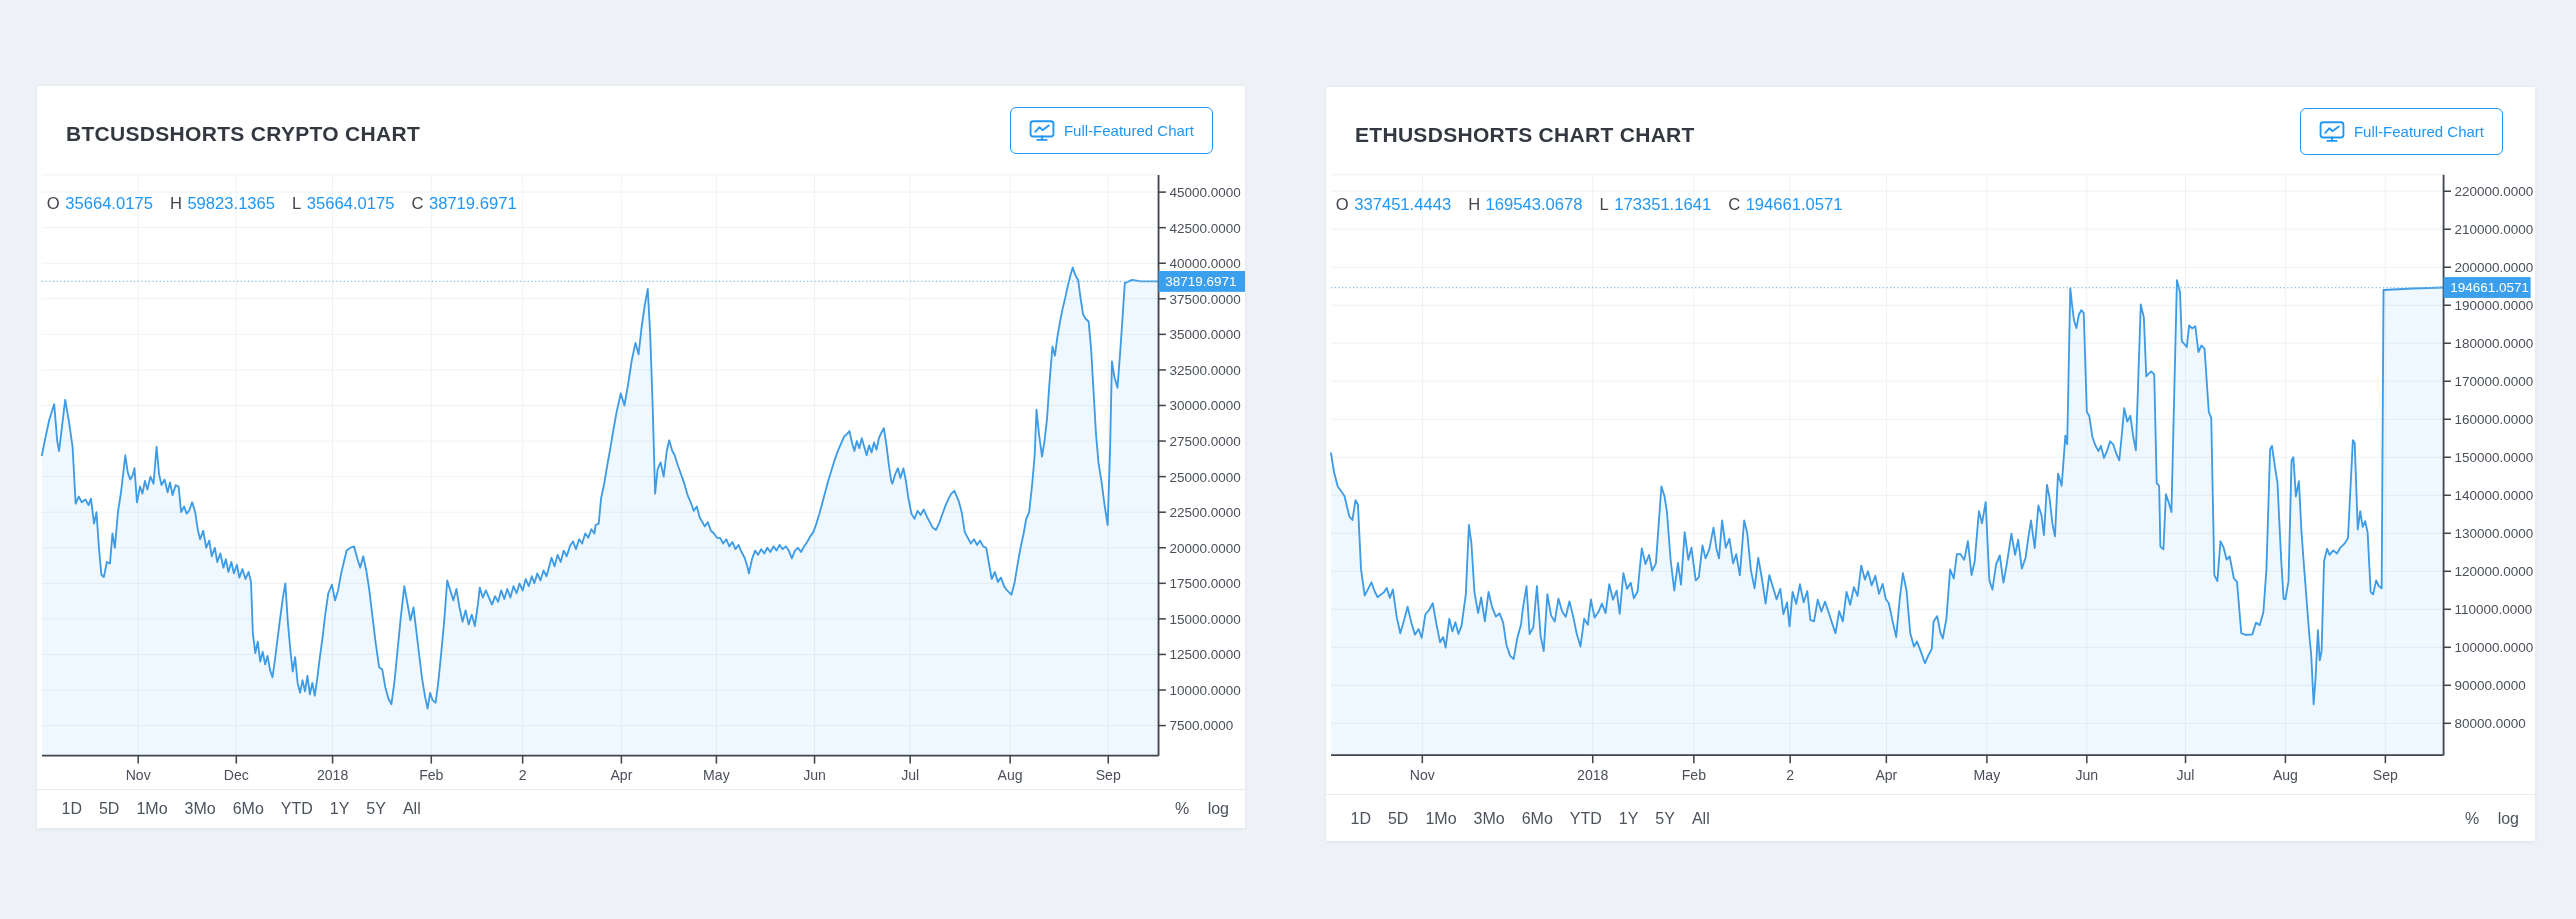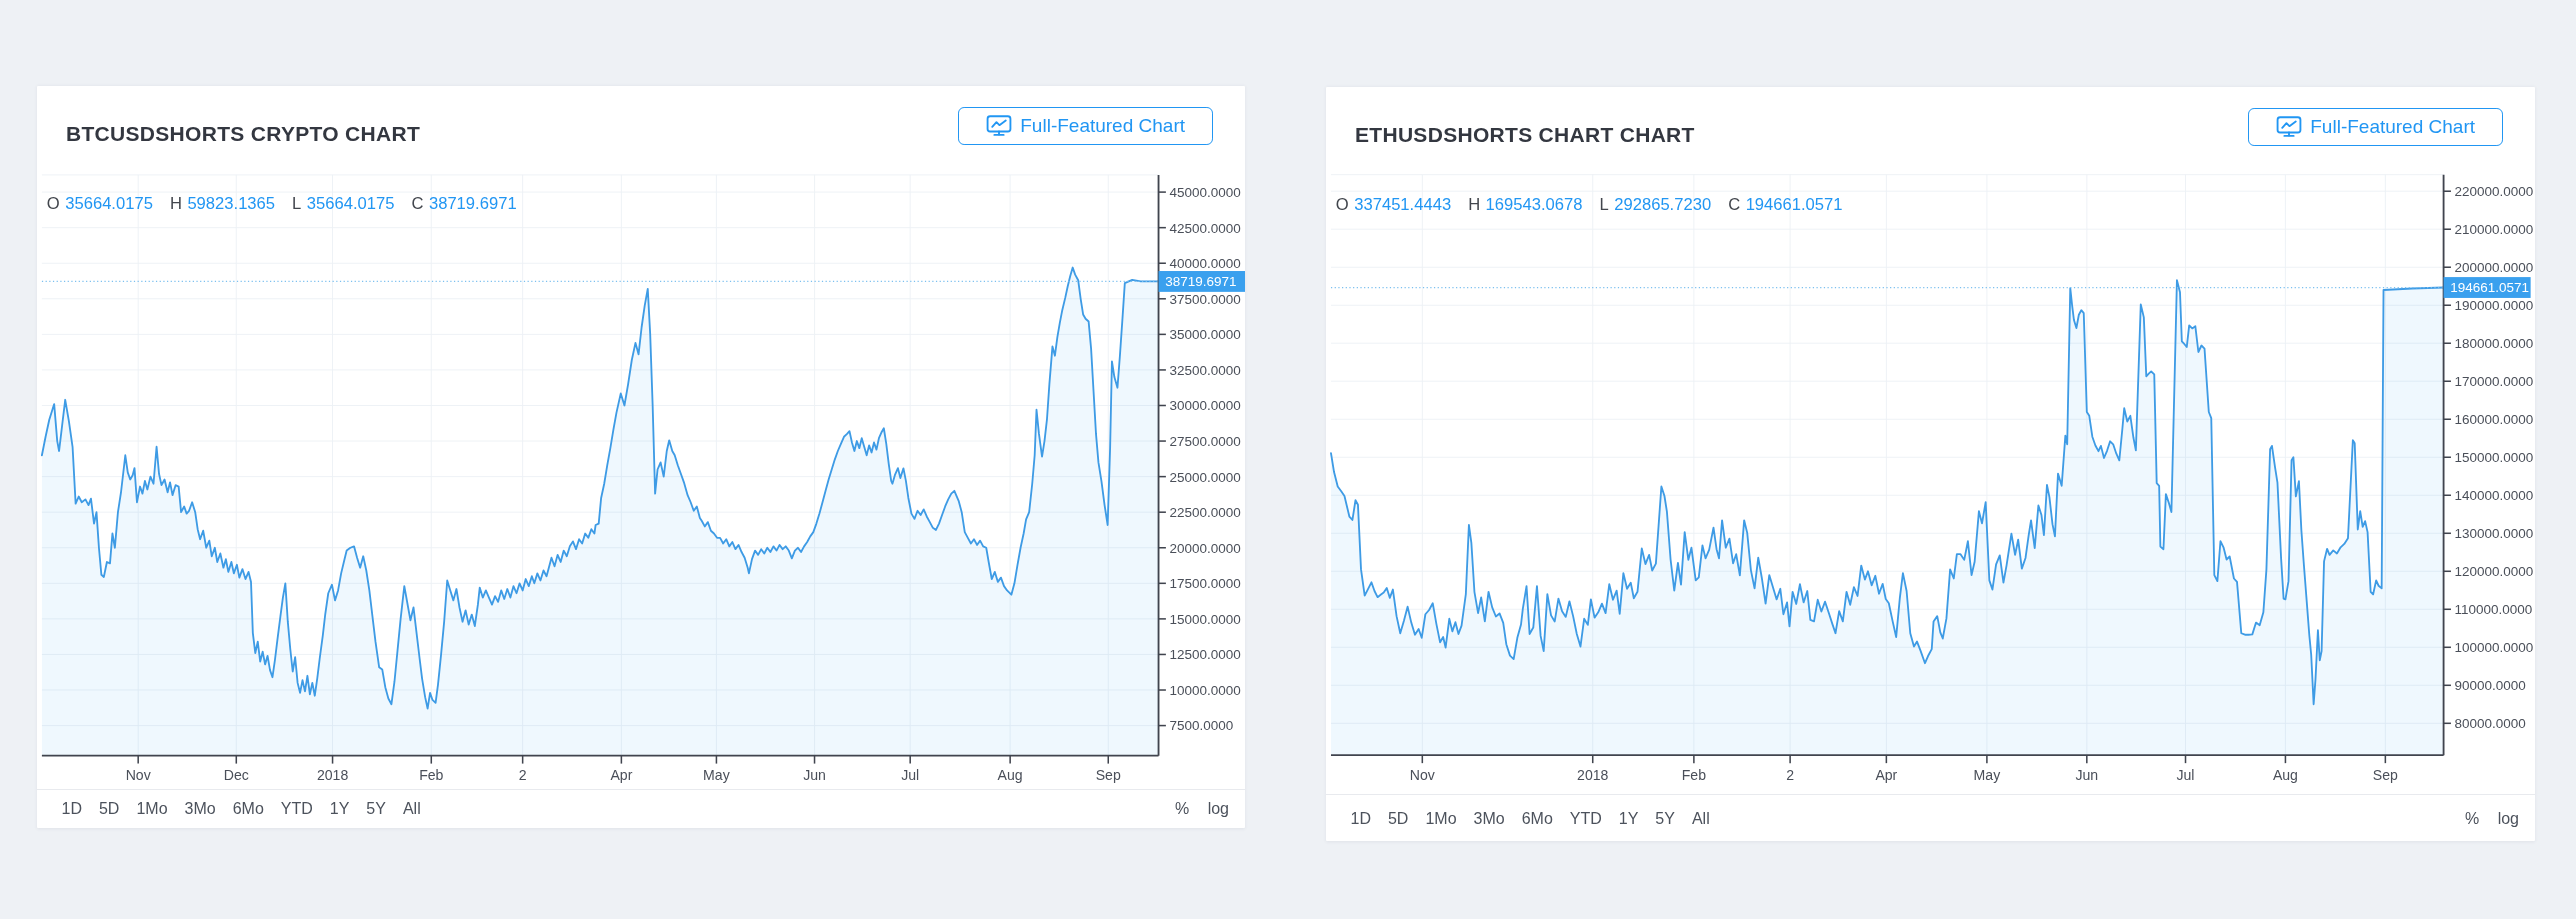--- a/index.html
+++ b/index.html
@@ -12,24 +12,24 @@
     position:absolute;background:var(--card-bg,#fff);border-radius:1px;
     box-shadow:0 0.6px 3.7px rgba(60,70,85,.08);
   }
   .card1{left:37px;top:86px;width:1208px;height:742px;}
   .card2{left:1326px;top:87px;width:1209px;height:754px;}
   .card-title{
     position:absolute;left:29px;top:36px;margin:0;
     font-size:21px;font-weight:700;letter-spacing:0.3px;color:var(--title-text,#333740);
   }
   .ffc-btn{
-    position:absolute;right:32px;top:21px;height:38px;padding:0 27px;
+    position:absolute;right:32px;top:21px;height:47px;padding:0 18px;
     display:flex;align-items:center;gap:8.6px;background:#fff;
     border:1.8px solid var(--accent-blue,#2196f3);border-radius:6.1px;
-    color:var(--accent-blue,#2196f3);font-size:19px;font-family:inherit;cursor:pointer;
+    color:var(--accent-blue,#2196f3);font-size:15px;font-family:inherit;cursor:pointer;
   }
   .ffc-btn svg{display:block;}
   .legend{
     position:absolute;left:9.8px;top:108px;display:flex;align-items:baseline;
     font-size:16.6px;white-space:nowrap;z-index:2;
   }
   .legend .ltr{color:var(--legend-letter,#42464d);margin-right:5.5px;}
   .legend .val{color:var(--accent-blue,#2196f3);margin-right:17px;}
   .chart-svg{position:absolute;left:0;top:0;width:100%;height:100%;}
   .chart-svg text{font-family:"Liberation Sans", sans-serif;}
@@ -206,21 +206,21 @@
       </svg>
       <span>Full-Featured Chart</span>
     </button>
 
     <div class="legend">
       <span class="ltr">O</span>
       <span class="val">337451.4443</span>
       <span class="ltr">H</span>
       <span class="val">169543.0678</span>
       <span class="ltr">L</span>
-      <span class="val">292865.7230</span>
+      <span class="val">173351.1641</span>
       <span class="ltr">C</span>
       <span class="val">194661.0571</span>
     </div>
 
     <svg class="chart-svg" viewBox="0 0 1972 1230">
         <g stroke="#edf1f5" stroke-width="1.5">
           <line x1="8" y1="143" x2="1823" y2="143"></line>
           <line x1="8" y1="170" x2="1823" y2="170"></line>
           <line x1="8" y1="232" x2="1823" y2="232"></line>
           <line x1="8" y1="294" x2="1823" y2="294"></line>

